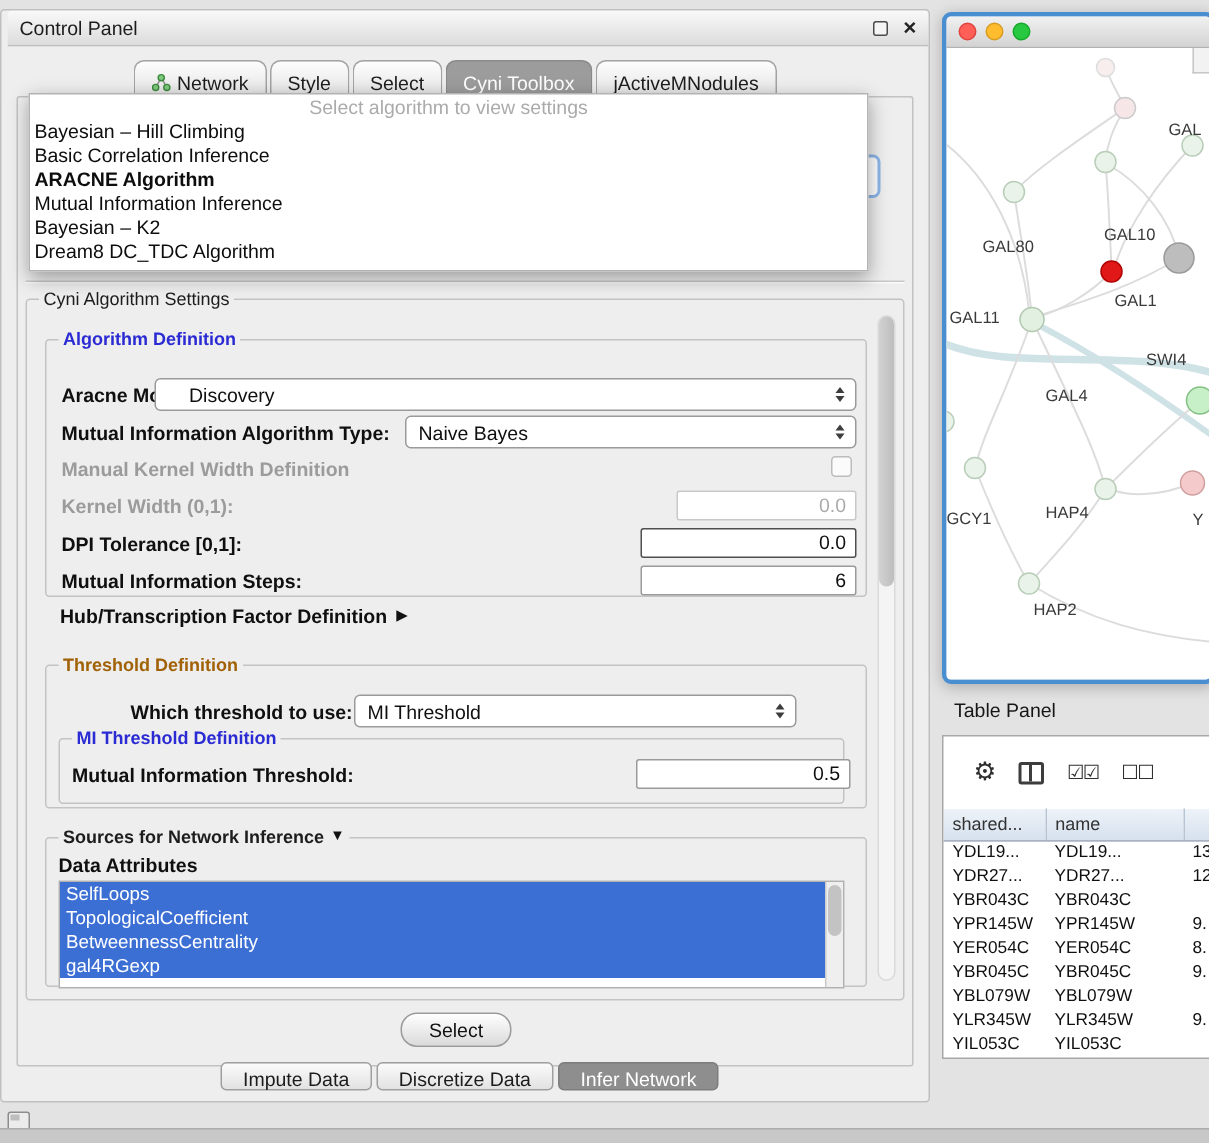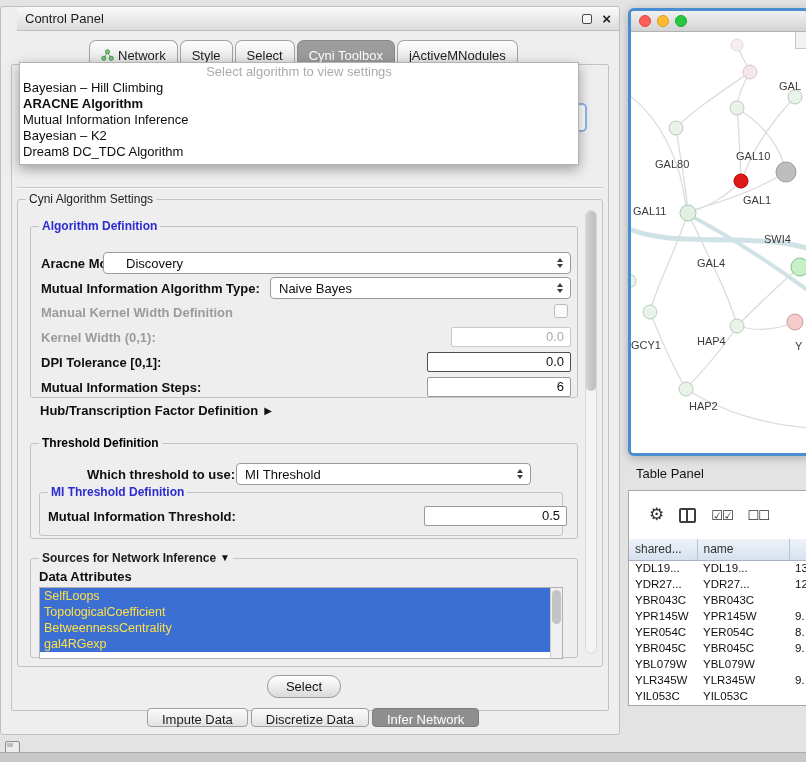--- a/index.html
+++ b/index.html
@@ -2,21 +2,21 @@
 <html><head>
 <meta charset="utf-8">
 <style>
   *{margin:0;padding:0;box-sizing:border-box;}
   html,body{width:806px;height:762px;}
   body{font-family:"Liberation Sans","DejaVu Sans",sans-serif;background:#e3e3e3;position:relative;overflow:hidden;}
   #app{position:absolute;inset:0;}
 
   
   .control-panel{position:absolute;left:0;top:6px;width:620px;height:729px;background:#eeeeee;border:1px solid #bfbfbf;border-radius:3px;}
-  .cp-titlebar{position:absolute;left:16px;top:0;right:0;height:24px;background:linear-gradient(#f9f9f9,#dcdcdc);border-bottom:1px solid #bdbdbd;border-radius:3px 3px 0 0;}
+  .cp-titlebar{position:absolute;left:4px;top:0;right:0;height:24px;background:linear-gradient(#f9f9f9,#dcdcdc);border-bottom:1px solid #bdbdbd;border-radius:3px 3px 0 0;}
   .cp-title{position:absolute;left:8px;top:4px;font-size:13px;color:#1c1c1c;}
   .float-btn{position:absolute;right:27px;top:7px;width:10px;height:10px;border:1.5px solid #4a4a4a;border-radius:2px;background:#f4f4f4;}
   .close-btn{position:absolute;right:8px;top:3px;font-size:15px;font-weight:bold;color:#222;line-height:17px;}
 
   .cp-tabs{position:absolute;left:88px;top:33px;display:flex;z-index:5;}
   .cp-tab{height:25px;padding:4px 11px 0;border:1px solid #a3a3a3;border-bottom:none;border-radius:7px 7px 0 0;background:linear-gradient(#fdfdfd,#e3e3e3);font-size:13px;color:#1d1d1d;margin-right:2px;display:flex;align-items:center;gap:4px;}
   .cp-tab.active{background:#9c9c9c;color:#ffffff;border-color:#8a8a8a;}
 
   .tab-frame{position:absolute;left:10px;top:57px;width:598px;height:647px;border:1px solid #c2c2c2;border-radius:2px;}
 
@@ -28,21 +28,21 @@
   .popup{position:absolute;left:18px;top:55px;width:560px;background:#ffffff;border:1px solid #b3b3b3;box-shadow:0 4px 12px rgba(0,0,0,0.35);z-index:50;padding-bottom:4px;}
   .popup-placeholder{height:17px;line-height:17px;text-align:center;color:#ababab;font-size:13px;}
   .popup-item{height:16px;line-height:16px;padding-left:3px;font-size:13px;color:#0d0d0d;white-space:nowrap;}
   .popup-item.bold-item{font-weight:bold;}
 
   
   .settings-group{position:absolute;left:16px;top:192px;width:586px;height:468px;border:1px solid #c3c3c3;border-radius:3px;}
   .group-title{position:absolute;top:-8px;left:8px;background:#eeeeee;padding:0 3px;font-size:12px;z-index:2;display:flex;align-items:center;gap:4px;white-space:nowrap;}
   .group-title.plain{color:#1d1d1d;}
   .group-title.blue{color:#2b2bd4;font-weight:bold;}
-  .group-title.green{color:#000000;font-weight:bold;}
+  .group-title.green{color:#a16207;font-weight:bold;}
   .tri{font-size:10px;color:#111;line-height:10px;}
 
   .scrollbar-v{position:absolute;right:5px;top:10px;width:12px;height:444px;background:#f4f4f4;border:1px solid #dadada;border-radius:6px;}
   .scrollbar-v .thumb{position:absolute;left:0;top:0;width:10px;height:180px;background:linear-gradient(90deg,#d2d2d2,#bdbdbd);border-radius:6px;}
 
   .sub-group{position:absolute;border:1px solid #c3c3c3;border-radius:3px;}
   .lbl{position:absolute;font-size:13px;font-weight:bold;color:#0f0f0f;white-space:nowrap;}
   .lbl.disabled{color:#9b9b9b;}
   .plain-bold{font-weight:bold;font-size:13px;color:#0f0f0f;}
 
@@ -54,21 +54,21 @@
   .combo-arrows .dn{border-top:4px solid #3d3d3d;}
 
   .tfield{position:absolute;height:20px;background:#ffffff;border:1px solid #9a9a9a;border-radius:2px;font-size:13px;color:#0f0f0f;text-align:right;padding:0 6px;line-height:18px;}
   .tfield.disabled{color:#ababab;border-color:#c9c9c9;}
   .tfield.strong{border-color:#4f4f4f;}
   .checkbox{position:absolute;width:14px;height:14px;border:1px solid #bcbcbc;border-radius:3px;background:#fbfbfb;}
 
   .hub-row{position:absolute;left:22px;top:203px;display:flex;align-items:center;gap:6px;}
 
   .attr-list{position:absolute;left:8px;top:28px;width:524px;height:72px;background:#ffffff;border:1px solid #b0b0b0;overflow:hidden;}
-  .attr-item{height:16px;line-height:16px;margin-right:12px;background:#3c6fd4;color:#fde047;font-size:12.5px;padding-left:4px;white-space:nowrap;}
+  .attr-item{height:16px;line-height:16px;margin-right:12px;background:#3c6fd4;color:#ffffff;font-size:12.5px;padding-left:4px;white-space:nowrap;}
   .list-scrollbar{position:absolute;right:0;top:0;bottom:0;width:12px;background:#efefef;border-left:1px solid #cccccc;}
   .list-scrollbar .thumb{position:absolute;left:1px;top:2px;width:9px;height:34px;background:#c3c3c3;border-radius:5px;}
 
   .apply-btn{position:absolute;left:266px;top:668px;width:74px;height:23px;border:1px solid #9b9b9b;border-radius:11px;background:linear-gradient(#ffffff,#dadada);font-size:13px;color:#111;font-family:inherit;}
 
   .bottom-tabs{position:absolute;left:146px;top:701px;display:flex;gap:3px;}
   .bottom-tab{height:19px;padding:3px 14px 0;border:1px solid #9f9f9f;border-radius:4px;background:linear-gradient(#fbfbfb,#e2e2e2);font-size:13px;color:#1c1c1c;}
   .bottom-tab.active{background:#8e8e8e;color:#ffffff;border-color:#7d7d7d;}
 
   
@@ -137,20 +137,21 @@
         </div>
     </div>
 
     <div class="tab-frame"></div>
     <div class="combo-fragment"></div>
     <div class="etched-line"></div>
 
     <div class="popup">
       <div class="popup-placeholder">Select algorithm to view settings</div>
       <div class="popup-item">Bayesian – Hill Climbing</div>
+        <div class="popup-item">Basic Correlation Inference</div>
         <div class="popup-item bold-item">ARACNE Algorithm</div>
         <div class="popup-item">Mutual Information Inference</div>
         <div class="popup-item">Bayesian – K2</div>
         <div class="popup-item">Dream8 DC_TDC Algorithm</div>
     </div>
 
     <div class="settings-group">
       <span class="group-title plain">Cyni Algorithm Settings</span>
       <div class="scrollbar-v">
           <div class="thumb"></div>

